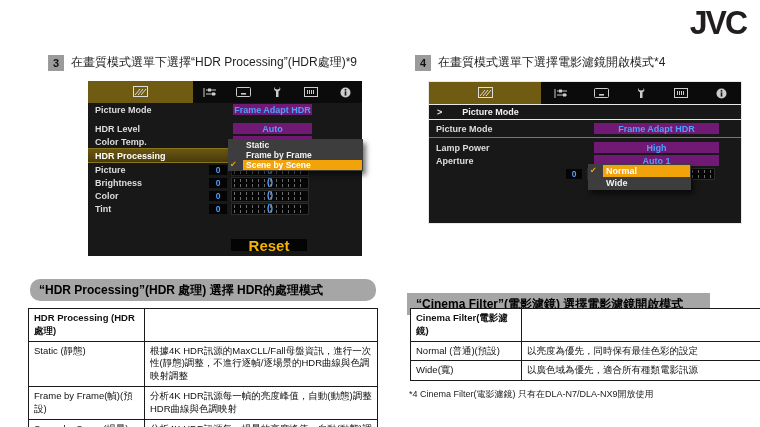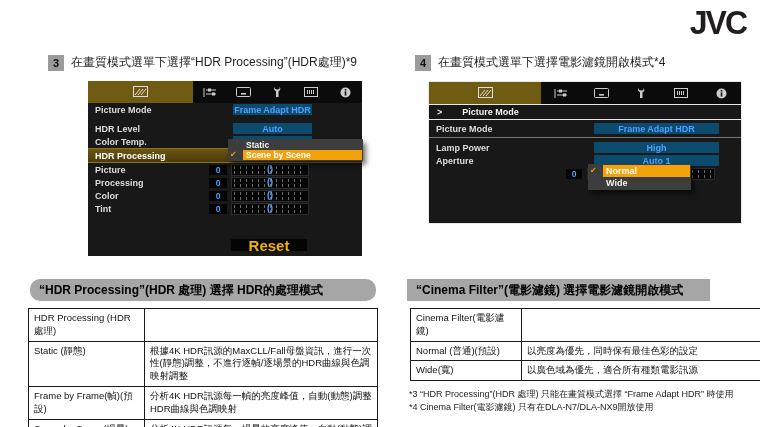--- a/index.html
+++ b/index.html
@@ -28,21 +28,21 @@
 
   .crumb{height:14px;display:flex;align-items:center;padding-left:8px;border-bottom:1px solid #e8e8e8;
          font-weight:bold;color:#f0f0f0;}
   .crumb .crumb-label{margin-left:20px;}
 
   .osd-row{position:relative;height:13px;display:flex;align-items:center;padding-left:7px;font-weight:bold;color:#ddd;}
   .osd-right .osd-row{height:13px;}
   .spacer{height:6px;}
   .rdivider{height:1px;background:#777;margin:2px 0 3px 0;}
 
-  .val{position:absolute;left:145px;width:79px;height:11px;background:#0c4a6e;color:#4da0ff;
+  .val{position:absolute;left:145px;width:79px;height:11px;background:#701a75;color:#4da0ff;
        display:flex;align-items:center;justify-content:center;font-weight:bold;font-size:9px;}
   .osd-right .val{left:165px;width:125px;}
   .zero{position:absolute;left:121px;width:18px;height:10px;background:#040404;color:#4da0ff;
         display:flex;align-items:center;justify-content:center;font-weight:bold;font-size:8.5px;}
   .osd-right .zero{left:137px;width:16px;}
   .slider{position:absolute;left:143px;width:76px;height:10px;background:#060606;border:1px solid #2c2c2c;}
   .osd-right .slider{left:158px;width:126px;}
   .slider::before,.slider::after{content:"";position:absolute;left:2px;right:2px;height:3px;
         background:repeating-linear-gradient(90deg,#6b6b6b 0 1px,transparent 1px 6px);}
   .slider::before{top:1px}.slider::after{bottom:1px}
@@ -69,21 +69,21 @@
   .popup-item.selected .plabel{background:#f2a20a;color:#ffffff;}
 
   
   .sec-header{position:absolute;height:22px;background:#a6a6a6;color:#000;font-weight:bold;font-size:12px;
               display:flex;align-items:center;padding-left:9px;box-sizing:border-box;}
 
   
   table.spec{position:absolute;border-collapse:collapse;background:#fff;table-layout:fixed;}
   table.spec td{border:1px solid #1a1a1a;font-size:9.5px;padding:3px 5px;vertical-align:top;line-height:1.35;color:#111;}
   td.c1{font-weight:normal;}
-  tr.thead td{font-weight:normal;}
+  tr.thead td{font-weight:bold;}
   .t-left{left:28px;top:308px;width:350px;}
   .t-left td.c1{width:105px;}
   .t-right{left:410px;top:308px;width:356px;}
   .t-right td.c1{width:100px;}
 
   .footnotes{position:absolute;left:409px;top:388px;font-size:9px;color:#1c1c1c;line-height:1.45;}
 </style>
 </head>
 <body>
 
@@ -170,21 +170,21 @@
       <span>HDR Processing</span>
     </div>
     <div class="osd-row">
       <span>Picture</span>
       <span class="zero">0</span>
       <span class="slider">
           <i class="thumb"></i>
         </span>
     </div>
     <div class="osd-row">
-      <span>Processing</span>
+      <span>Brightness</span>
       <span class="zero">0</span>
       <span class="slider">
           <i class="thumb"></i>
         </span>
     </div>
     <div class="osd-row">
       <span>Color</span>
       <span class="zero">0</span>
       <span class="slider">
           <i class="thumb"></i>
@@ -195,20 +195,23 @@
       <span class="zero">0</span>
       <span class="slider">
           <i class="thumb"></i>
         </span>
     </div>
     <div class="reset">Reset</div>
 
     <div class="popup popup-left">
       <div class="popup-item">
         <span class="plabel">Static</span>
+      </div>
+      <div class="popup-item">
+        <span class="plabel">Frame by Frame</span>
       </div>
       <div class="popup-item selected">
         <span class="check">✔</span>
         <span class="plabel">Scene by Scene</span>
       </div>
     </div>
   </div>
 
   <div class="osd osd-right">
     <div class="tabbar">
@@ -296,21 +299,21 @@
       </div>
       <div class="popup-item">
         <span class="plabel">Wide</span>
       </div>
     </div>
   </div>
 
   <div class="sec-header" style="left:30px;top:279px;width:346px;border-radius:10px;">
     <span>“HDR Processing”(HDR 處理) 選擇 HDR的處理模式</span>
   </div>
-  <div class="sec-header" style="left:407px;top:279px;width:303px;">
+  <div class="sec-header" style="left:407px;top:293px;width:303px;">
     <span>“Cinema Filter”(電影濾鏡) 選擇電影濾鏡開啟模式</span>
   </div>
 
   <table class="spec t-left">
     <tbody>
         <tr class="thead">
       <td class="c1">HDR Processing (HDR 處理)</td>
       <td></td>
     </tr>
     <tr>
@@ -339,17 +342,16 @@
       <td>以亮度為優先，同時保有最佳色彩的設定</td>
     </tr>
     <tr>
       <td class="c1">Wide(寬)</td>
       <td>以廣色域為優先，適合所有種類電影訊源</td>
     </tr>
   </tbody>
     </table>
 
   <div class="footnotes">
-    <div>*3 “HDR Processing”(HDR 處理) 只能在畫質模式選擇 “Frame Adapt HDR” 時使用</div>
     <div>*4  Cinema Filter(電影濾鏡) 只有在DLA-N7/DLA-NX9開放使用</div>
   </div>
 
 </div>
 
 </body></html>

